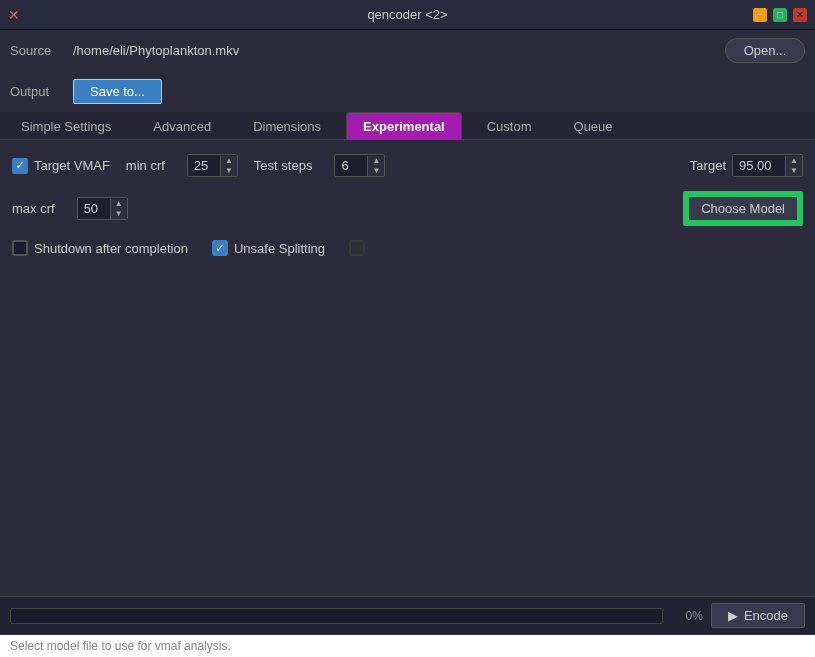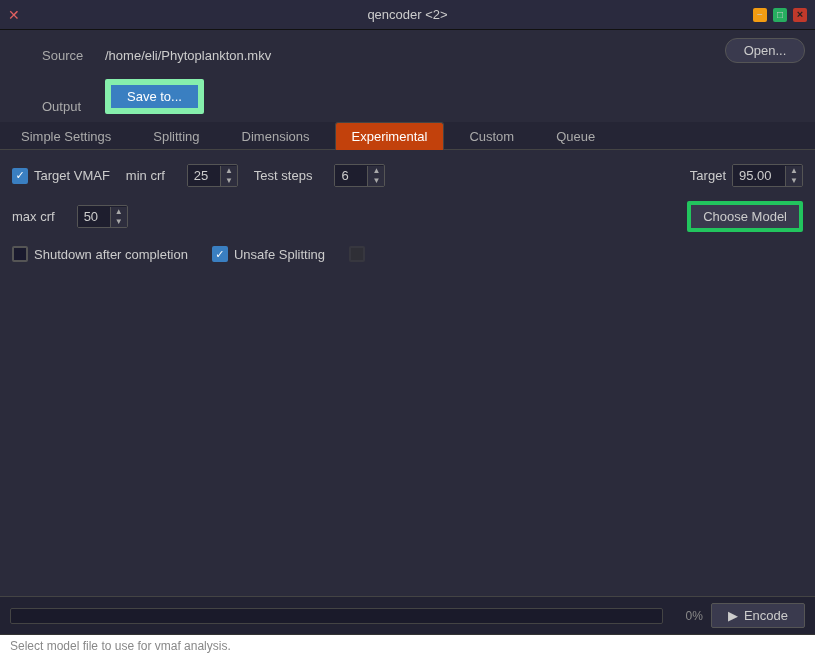--- a/index.html
+++ b/index.html
@@ -63,25 +63,24 @@
       line-height: 1;
     }
     .x-icon {
       font-size: 14px;
       color: #e06060;
     }
 
     
     .file-row {
       display: flex;
-      align-items: flex-end;
+      align-items: center;
       padding: 8px 10px;
       gap: 8px;
       background: #2b2b3b;
-      margin-left: 32px;
     }
     .file-label {
       color: #aaa;
       min-width: 55px;
       font-size: 13px;
     }
     .file-path {
       color: #ccc;
       font-size: 13px;
       flex: 1;
@@ -92,21 +91,21 @@
       border: 1px solid #555;
       padding: 4px 16px;
       cursor: pointer;
       font-size: 13px;
       border-radius: 12px;
       min-width: 80px;
     }
     .save-btn {
       background: #3a7fc1;
       color: #fff;
-      border: 6px solid #86efac;
+      border: 1px solid #86efac;
       padding: 4px 16px;
       cursor: pointer;
       font-size: 13px;
       border-radius: 2px;
       min-width: 80px;
     }
 
     
     .tabs {
       display: flex;
@@ -119,24 +118,25 @@
       padding: 6px 16px;
       cursor: pointer;
       font-size: 13px;
       color: #aaa;
       border: 1px solid transparent;
       border-bottom: none;
       margin-bottom: -1px;
       border-radius: 3px 3px 0 0;
     }
     .tab.active {
-      background: #c2410c;
+      background: #a21caf;
       color: #fff;
       border-color: #444;
       border-bottom-color: #2b2b3b;
+      font-weight: bold;
     }
 
     
     .content {
       flex: 1;
       padding: 14px 12px;
       background: #2b2b3b;
     }
 
     
@@ -216,21 +216,21 @@
     .target-group {
       display: flex;
       align-items: center;
       gap: 6px;
       margin-left: auto;
     }
 
     .choose-model-btn {
       background: #3a3a4e;
       color: #ccc;
-      border: 4px solid #22c55e;
+      border: 6px solid #22c55e;
       padding: 4px 12px;
       cursor: pointer;
       font-size: 13px;
       border-radius: 2px;
       margin-left: auto;
     }
 
     .row2 {
       display: flex;
       align-items: center;
@@ -343,21 +343,21 @@
     <button class="file-btn">Open...</button>
   </div>
 
   <div class="file-row">
     <span class="file-label">Output</span>
     <button class="save-btn">Save to...</button>
   </div>
 
   <div class="tabs">
     <div class="tab">Simple Settings</div>
-    <div class="tab">Splitting</div>
+    <div class="tab">Advanced</div>
     <div class="tab">Dimensions</div>
     <div class="tab active">Experimental</div>
     <div class="tab">Custom</div>
     <div class="tab">Queue</div>
   </div>
 
   <div class="content">
 
     <div class="controls-row">
       <div class="checkbox-label">

